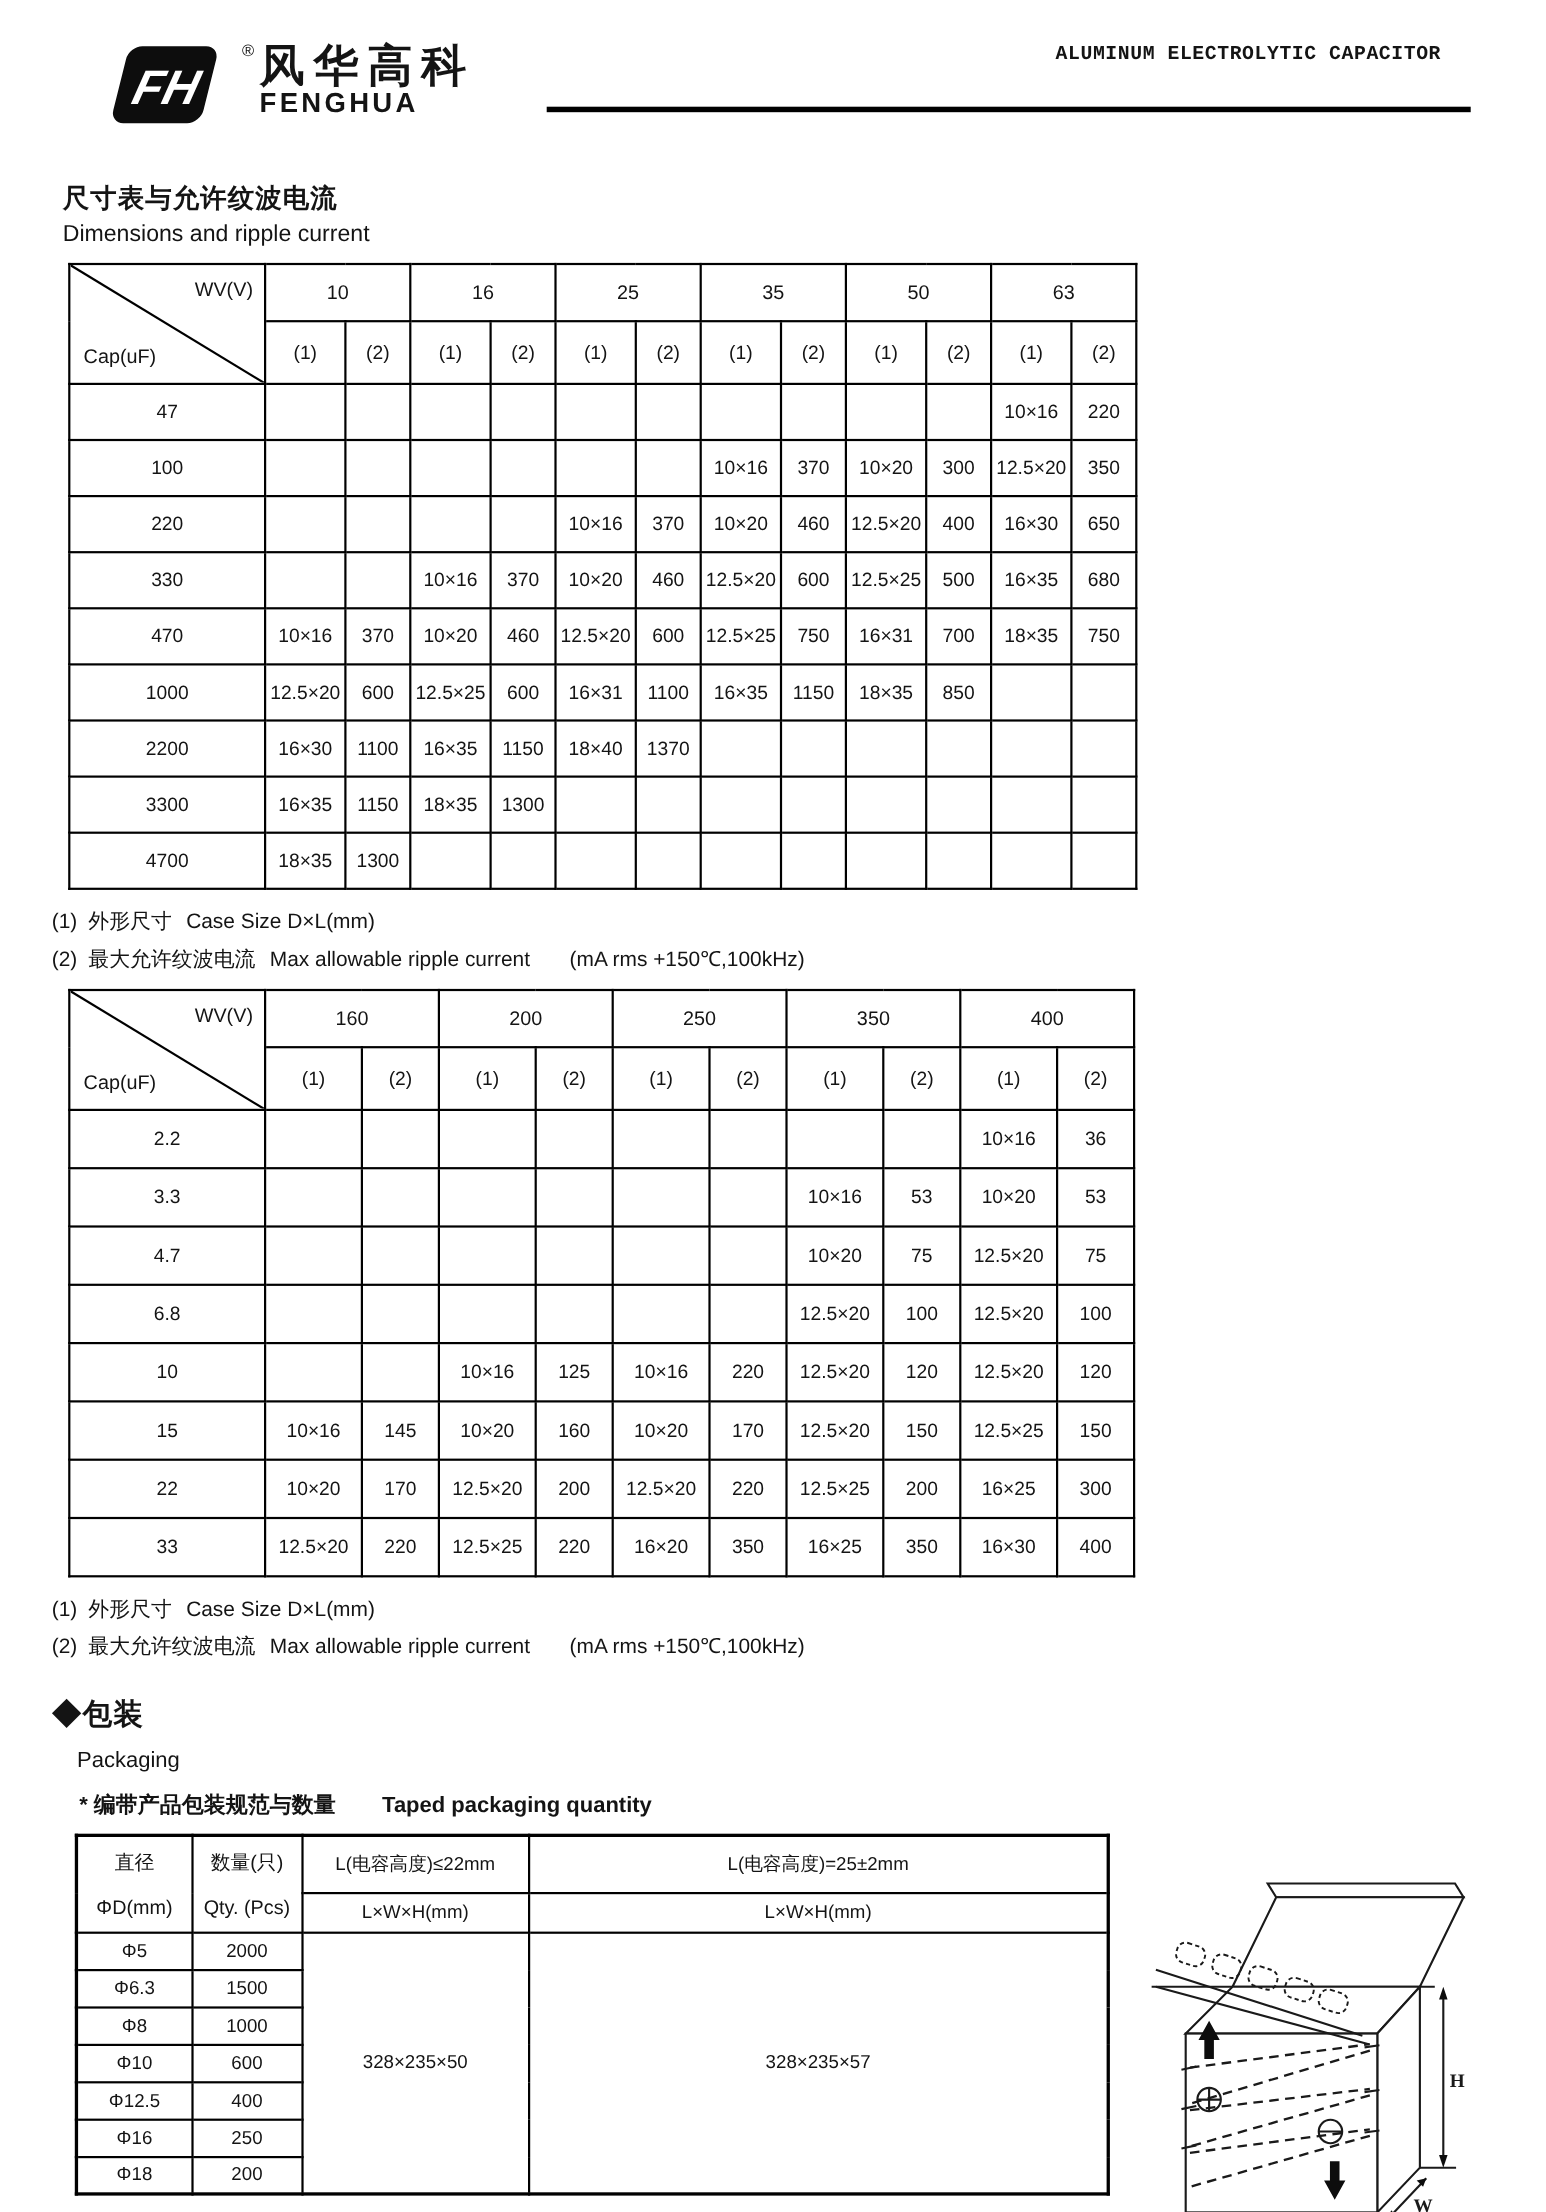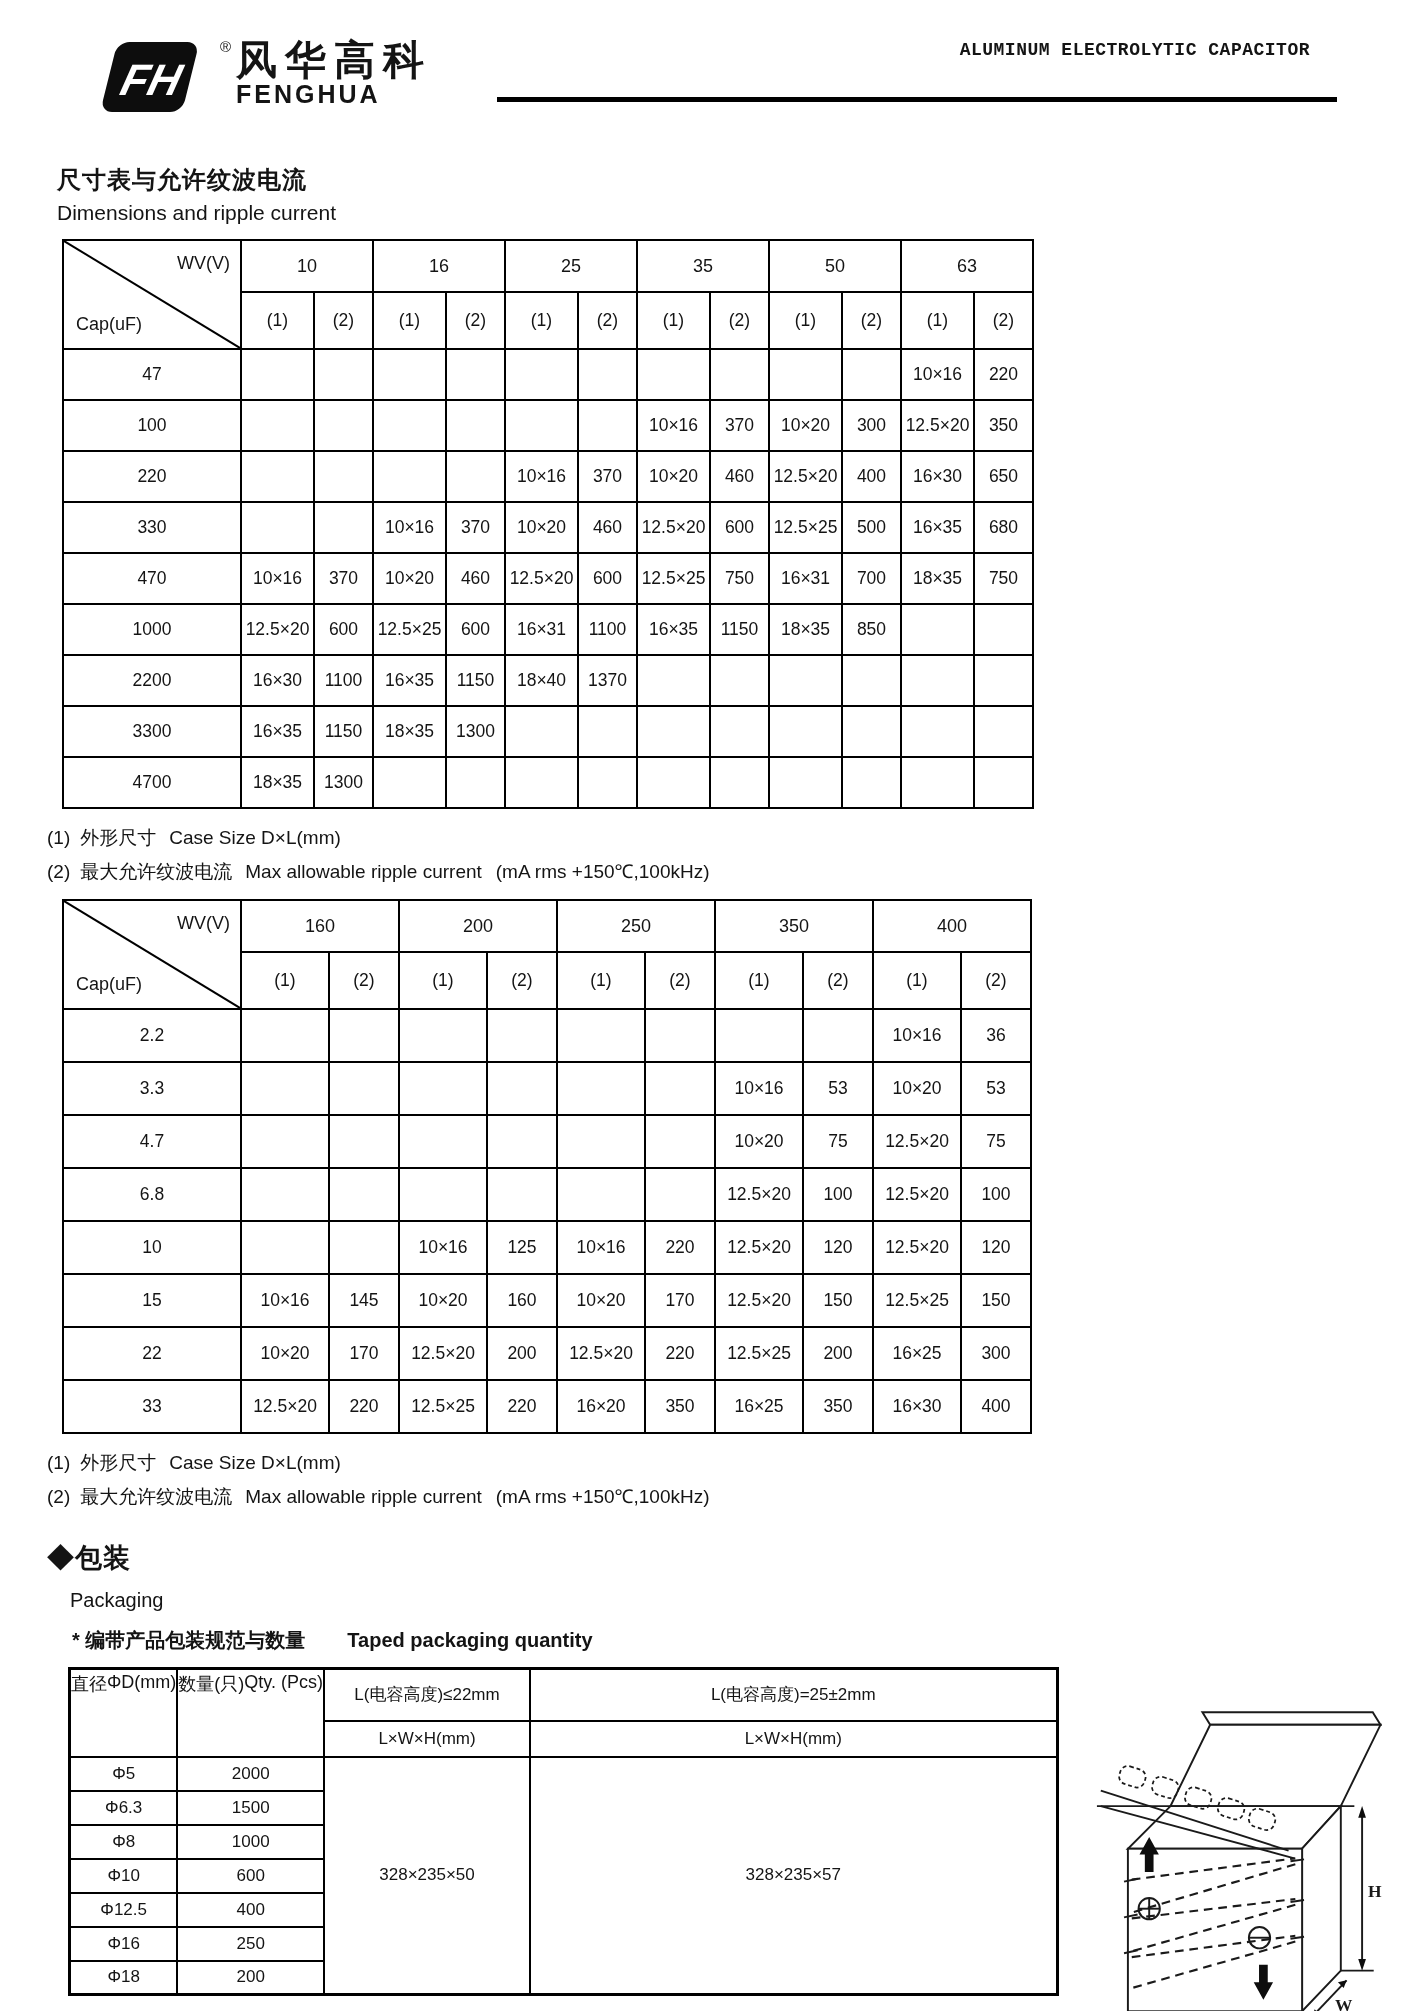--- a/index.html
+++ b/index.html
@@ -30,34 +30,34 @@
   table.dim2 tbody td { height:53px; }
   td.corner { position:relative; padding:0; }
   .corner-top { position:absolute; top:12px; right:10px; font-size:18px; }
   .corner-bottom { position:absolute; bottom:13px; left:12px; font-size:18px; }
   svg.diag { position:absolute; left:0; top:0; width:100%; height:100%; display:block; }
   
   .notes { margin:16px 0 0 47px; font-size:19px; }
   .notes .line { margin-top:7px; }
   .notes .cn { margin-left:10px; }
   .notes .en { margin-left:13px; }
-  .notes .cond { margin-left:14px; }
+  .notes .cond { margin-left:36px; }
   
   .pack-sec { margin:30px 0 0 47px; font-size:27px; font-weight:bold; letter-spacing:1px; }
   .pack-en  { margin:13px 0 0 70px; font-size:20px; }
   .pack-sub { margin:15px 0 0 72px; font-size:20px; font-weight:bold; }
   .pack-sub .en { margin-left:42px; }
   .pack-wrap { display:flex; align-items:flex-start; margin:13px 0 0 68px; }
   table.pack { border-collapse:collapse; table-layout:fixed; border:3px solid #000; }
   table.pack td { border:2px solid #000; text-align:center; font-size:17px; white-space:nowrap; }
   tr.ph1 td { height:52px; }
   tr.ph2 td { height:36px; }
   table.pack tbody td { height:34px; }
   td.two-line { height:88px; }
-  td.two-line .tl { display:flex; flex-direction:row; justify-content:space-around; height:82px; font-size:18px; }
+  td.two-line .tl { display:flex; flex-direction:column; justify-content:space-around; height:82px; font-size:18px; }
   .box-diagram { margin:30px 0 0 36px; }
 </style>
 </head>
 <body>
 
 <div class="page">
 
   <div class="hdr">
     <svg class="logo-mark" width="122" height="74" viewBox="0 0 122 74">
       <g transform="skewX(-14) translate(18,0)">

